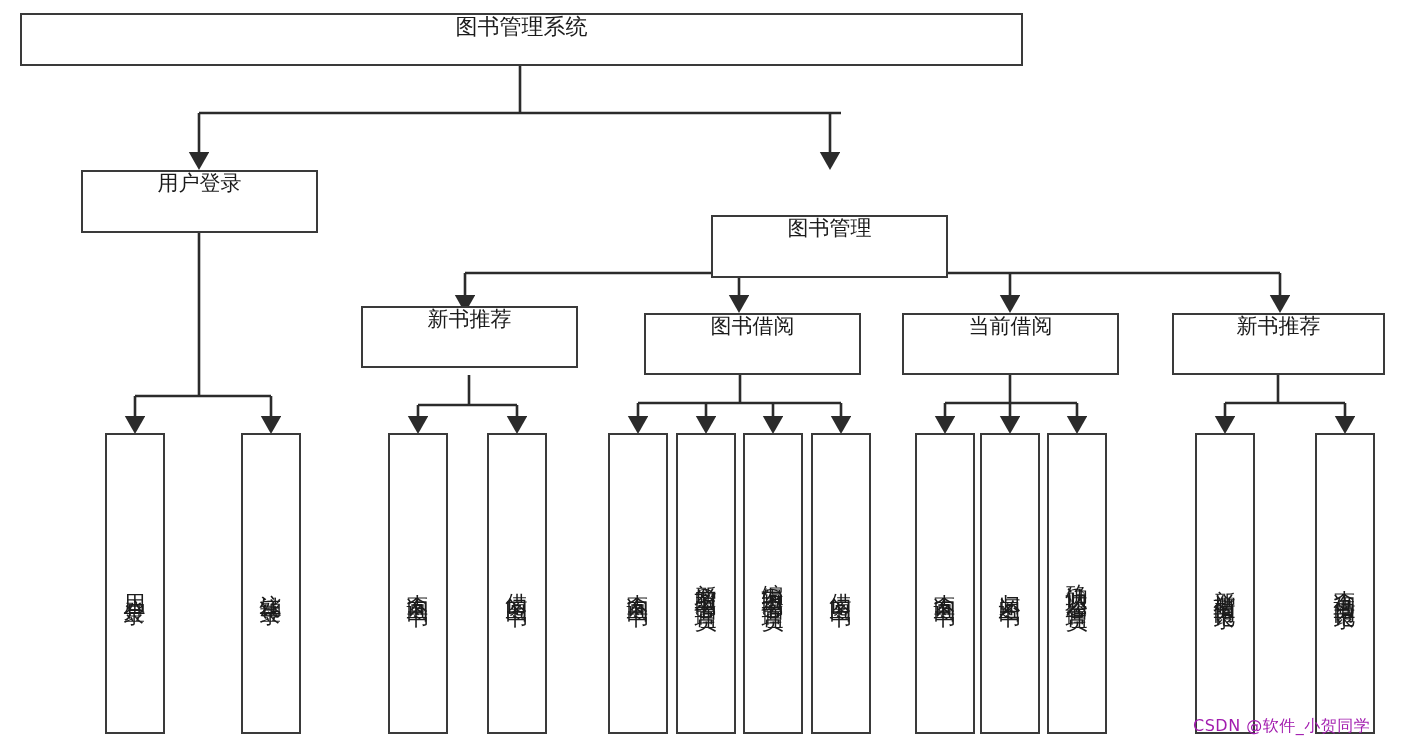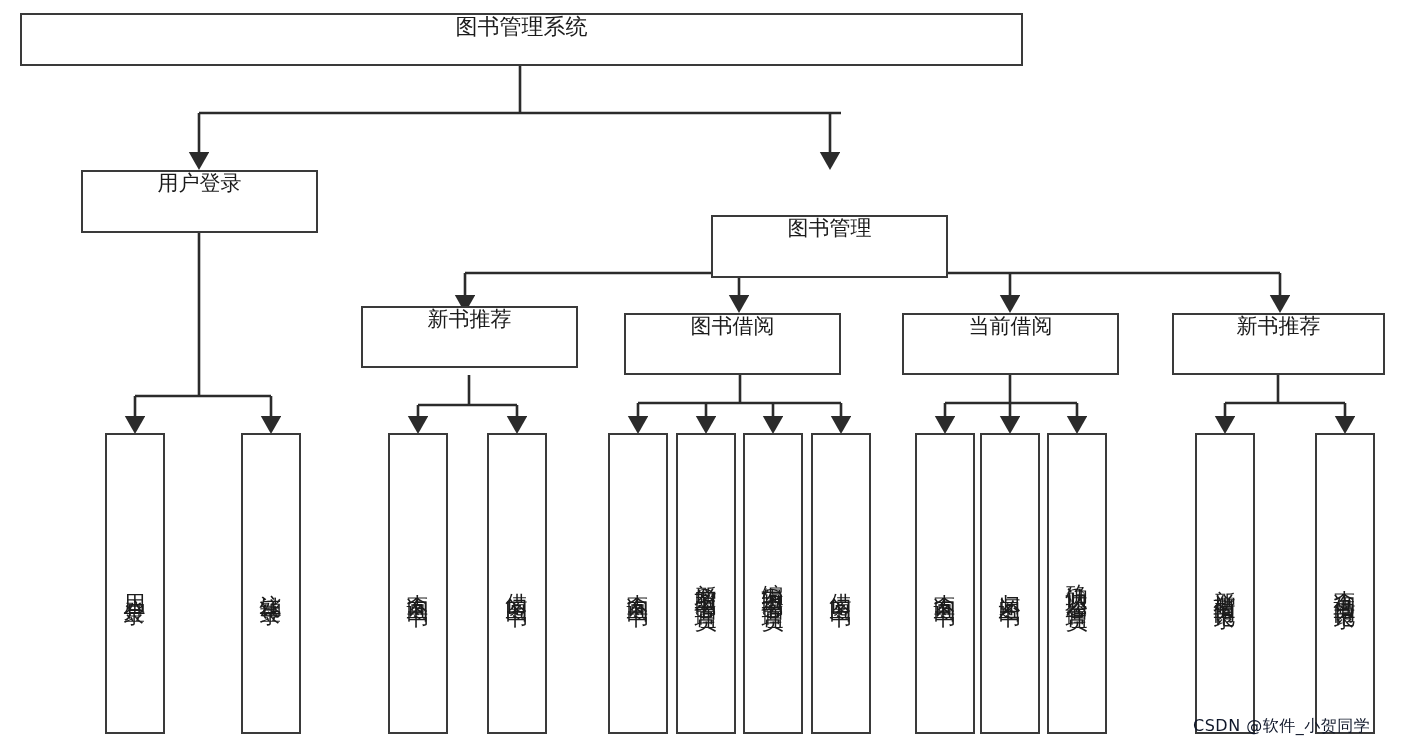--- a/index.html
+++ b/index.html
@@ -9,21 +9,21 @@
   svg.wires{position:absolute;left:0;top:0;width:1405px;height:747px;}
   .node{position:absolute;box-sizing:border-box;background:#ffffff;
         border:2px solid #3a3a3a;display:flex;align-items:flex-start;justify-content:center;}
   .node .lbl{color:#1b1b1b;text-align:center;line-height:1.12;}
   .h-node .lbl{font-size:21px;}
   .root .lbl{font-size:22px;}
   .leaf{align-items:center;justify-content:center;}
   .leaf .lbl{writing-mode:vertical-rl;text-orientation:upright;
              font-size:22px;letter-spacing:4px;line-height:1.05;
              white-space:nowrap;}
-  .watermark{position:absolute;color:#0f172a;font-size:16px;white-space:nowrap;
+  .watermark{position:absolute;color:#a21caf;font-size:16px;white-space:nowrap;
              letter-spacing:0.5px;pointer-events:none;}
 </style>
 </head>
 <body>
 
 <div id="stage">
 
   <svg class="wires" viewBox="0 0 1405 747" xmlns="http://www.w3.org/2000/svg">
     <defs>
       <marker id="arrow" markerWidth="10" markerHeight="10" refX="3.2" refY="4" orient="auto" markerUnits="strokeWidth">
@@ -81,21 +81,21 @@
   <div class="node h-node" style="left:81px;top:170px;width:237px;height:63px;">
     <span class="lbl">用户登录</span>
   </div>
   <div class="node h-node" style="left:711px;top:170px;width:237px;height:63px;margin-top:45px;">
     <span class="lbl">图书管理</span>
   </div>
 
   <div class="node h-node" style="left:361px;top:306px;width:217px;height:62px;">
     <span class="lbl">新书推荐</span>
   </div>
-  <div class="node h-node" style="left:624px;top:313px;width:217px;height:62px;">
+  <div class="node h-node" style="left:644px;top:313px;width:217px;height:62px;">
     <span class="lbl">图书借阅</span>
   </div>
   <div class="node h-node" style="left:902px;top:313px;width:217px;height:62px;">
     <span class="lbl">当前借阅</span>
   </div>
   <div class="node h-node" style="left:1172px;top:313px;width:213px;height:62px;">
     <span class="lbl">新书推荐</span>
   </div>
 
   <div class="node leaf" style="left:105px;top:433px;width:60px;height:301px;">

